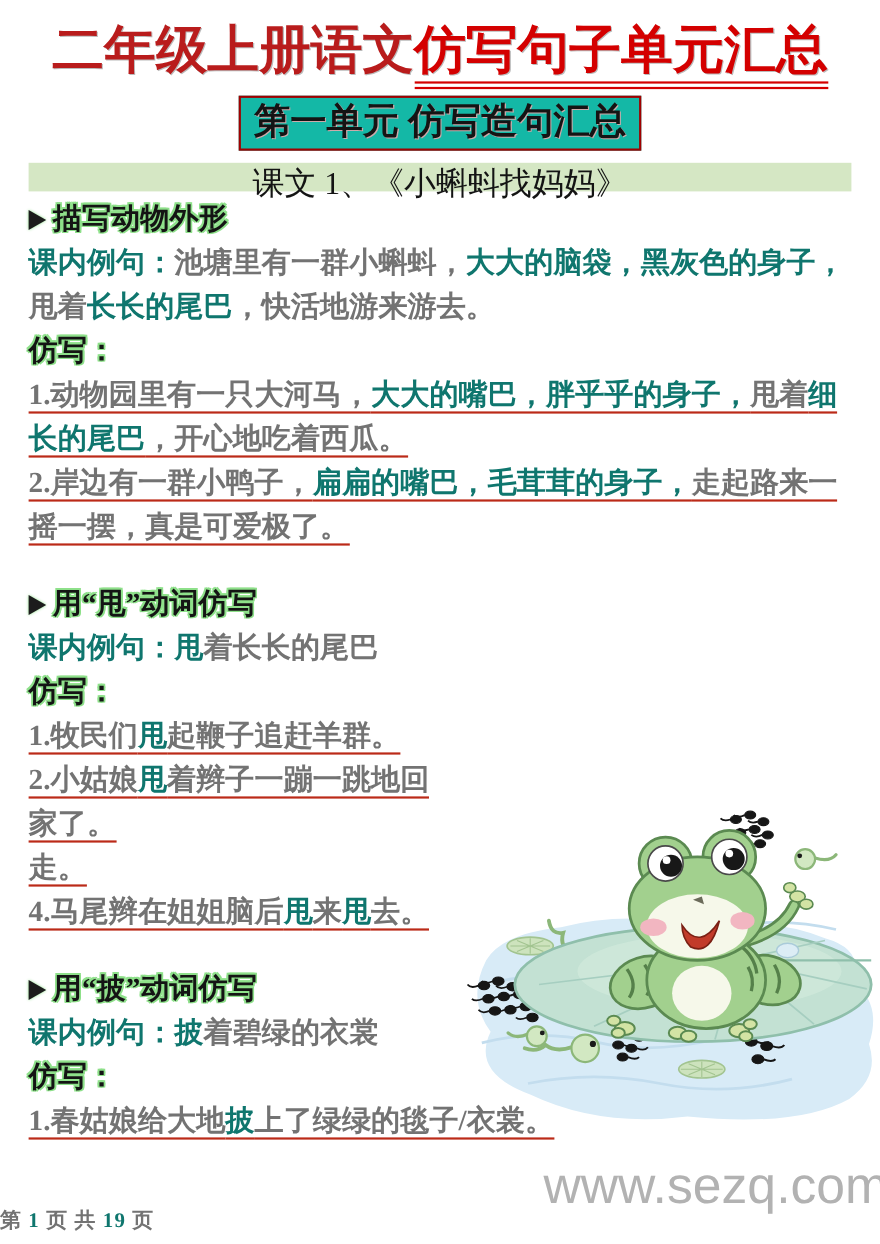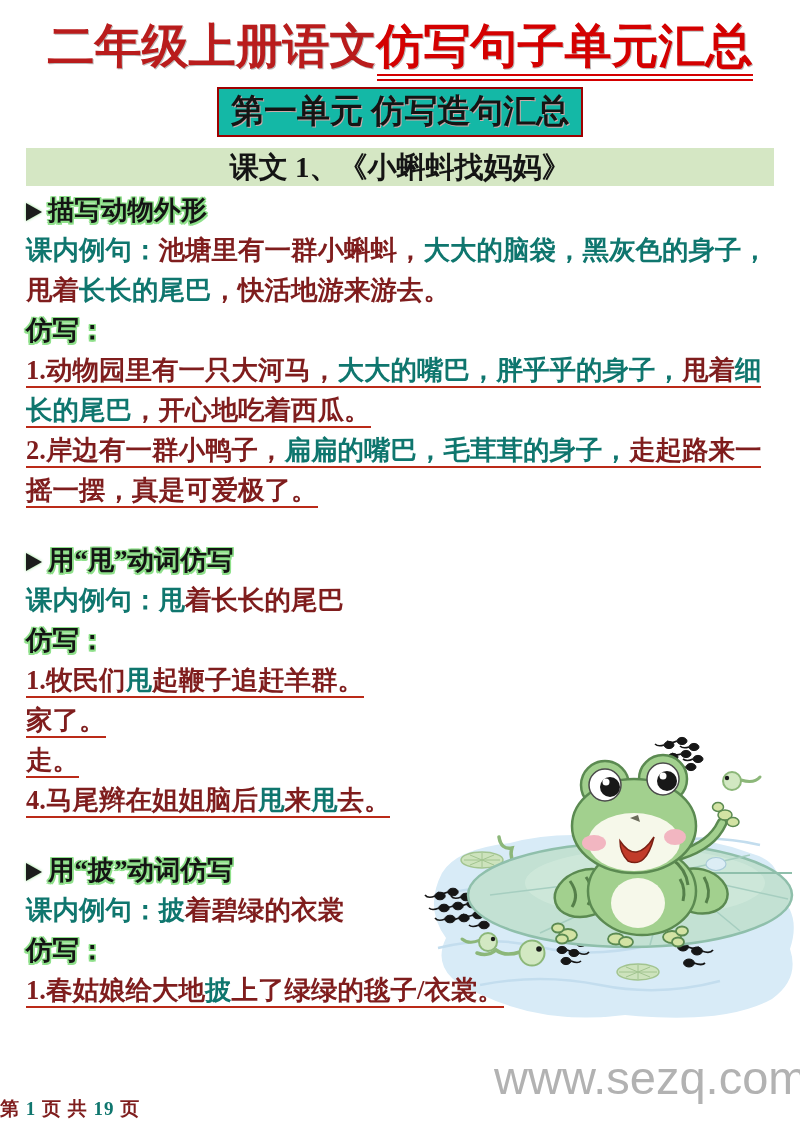--- a/index.html
+++ b/index.html
@@ -15,27 +15,27 @@
          text-shadow:1px 1px 0 #bbb;}
   .title .t-black{color:#b91c1c;}
   .title .t-red{color:#d40000;border-bottom:7px double #d40000;padding-bottom:2px;}
   
   .unit-wrap{text-align:center;margin-top:9px;height:52px;}
   .unit-banner{display:inline-block;background:#14b8a6;border:2px solid #a00000;
                font-size:33px;font-weight:bold;line-height:42px;padding:1px 12px 3px;color:#141414;
                text-shadow:1px 1px 0 #caa;}
   
   .lesson-banner{margin-top:9px;background:#d5e7c4;text-align:center;
-                 font-size:29px;font-weight:bold;line-height:38px;height:38px;color:#141414;}
+                 font-size:29px;font-weight:normal;line-height:38px;height:26px;color:#141414;}
   
   .body-text{margin-top:5px;}
   .ln{height:40px;line-height:38px;font-size:26.5px;font-weight:600;white-space:nowrap;}
   .ln.gap{margin-top:30px;}
   .ln.heading{font-weight:bold;}
-  .seg-black{color:#7f1d1d;}
+  .seg-black{color:#737373;}
   .seg-red{color:#0f766e;}
   .seg-halo{color:#141414;font-weight:bold;
     text-shadow:-1.5px -1.5px 0 #8ee08a,1.5px -1.5px 0 #8ee08a,-1.5px 1.5px 0 #8ee08a,
                  1.5px 1.5px 0 #8ee08a,0 -1.5px 0 #8ee08a,0 1.5px 0 #8ee08a,
                 -1.5px 0 0 #8ee08a,1.5px 0 0 #8ee08a;}
   .ln.underline .seg{border-bottom:2.5px solid #bb2a18;padding-bottom:1px;}
   .arrow{display:inline-block;width:0;height:0;margin:0 6px 2px 0;vertical-align:middle;
          border-top:9px solid transparent;border-bottom:9px solid transparent;border-left:16px solid #1c1c1c;
          filter:drop-shadow(0 0 1.5px #8ee08a);}
   
@@ -239,20 +239,21 @@
         <div class="ln normal"><span class="seg seg-black">甩着</span><span class="seg seg-red">长长的尾巴</span><span class="seg seg-black">，快活地游来游去。</span></div>
         <div class="ln normal"><span class="seg seg-halo">仿写：</span></div>
         <div class="ln underline"><span class="seg seg-black">1.动物园里有一只大河马，</span><span class="seg seg-red">大大的嘴巴，胖乎乎的身子，</span><span class="seg seg-black">甩着</span><span class="seg seg-red">细</span></div>
         <div class="ln underline"><span class="seg seg-red">长的尾巴</span><span class="seg seg-black">，开心地吃着西瓜。</span></div>
         <div class="ln underline"><span class="seg seg-black">2.岸边有一群小鸭子，</span><span class="seg seg-red">扁扁的嘴巴，毛茸茸的身子，</span><span class="seg seg-black">走起路来一</span></div>
         <div class="ln underline"><span class="seg seg-black">摇一摆，真是可爱极了。</span></div>
         <div class="ln heading gap"><span class="arrow"></span><span class="seg seg-halo">用“甩”动词仿写</span></div>
         <div class="ln normal"><span class="seg seg-red">课内例句：</span><span class="seg seg-red">甩</span><span class="seg seg-black">着长长的尾巴</span></div>
         <div class="ln normal"><span class="seg seg-halo">仿写：</span></div>
         <div class="ln underline"><span class="seg seg-black">1.牧民们</span><span class="seg seg-red">甩</span><span class="seg seg-black">起鞭子追赶羊群。</span></div>
+        <div class="ln underline"><span class="seg seg-black">2.小姑娘</span><span class="seg seg-red">甩</span><span class="seg seg-black">着辫子一蹦一跳地回</span></div>
         <div class="ln underline"><span class="seg seg-black">家了。</span></div>
         <div class="ln underline"><span class="seg seg-black">走。</span></div>
         <div class="ln underline"><span class="seg seg-black">4.马尾辫在姐姐脑后</span><span class="seg seg-red">甩</span><span class="seg seg-black">来</span><span class="seg seg-red">甩</span><span class="seg seg-black">去。</span></div>
         <div class="ln heading gap"><span class="arrow"></span><span class="seg seg-halo">用“披”动词仿写</span></div>
         <div class="ln normal"><span class="seg seg-red">课内例句：</span><span class="seg seg-red">披</span><span class="seg seg-black">着碧绿的衣裳</span></div>
         <div class="ln normal"><span class="seg seg-halo">仿写：</span></div>
         <div class="ln underline"><span class="seg seg-black">1.春姑娘给大地</span><span class="seg seg-red">披</span><span class="seg seg-black">上了绿绿的毯子/衣裳。</span></div>
       </div>
   </div>
 

